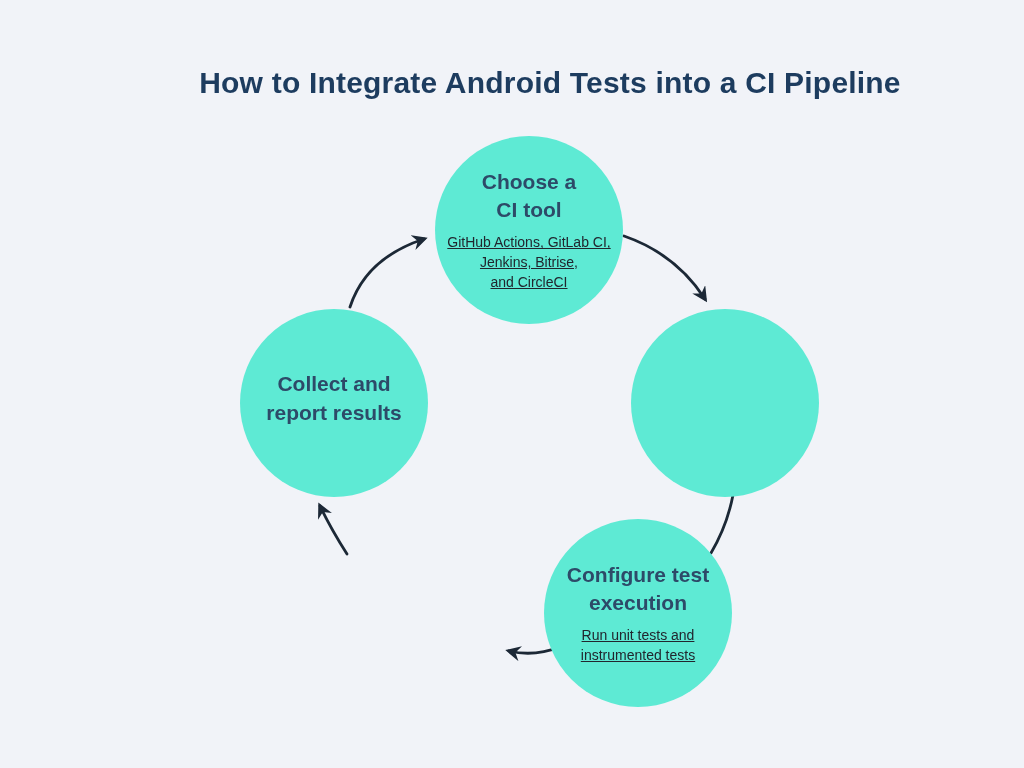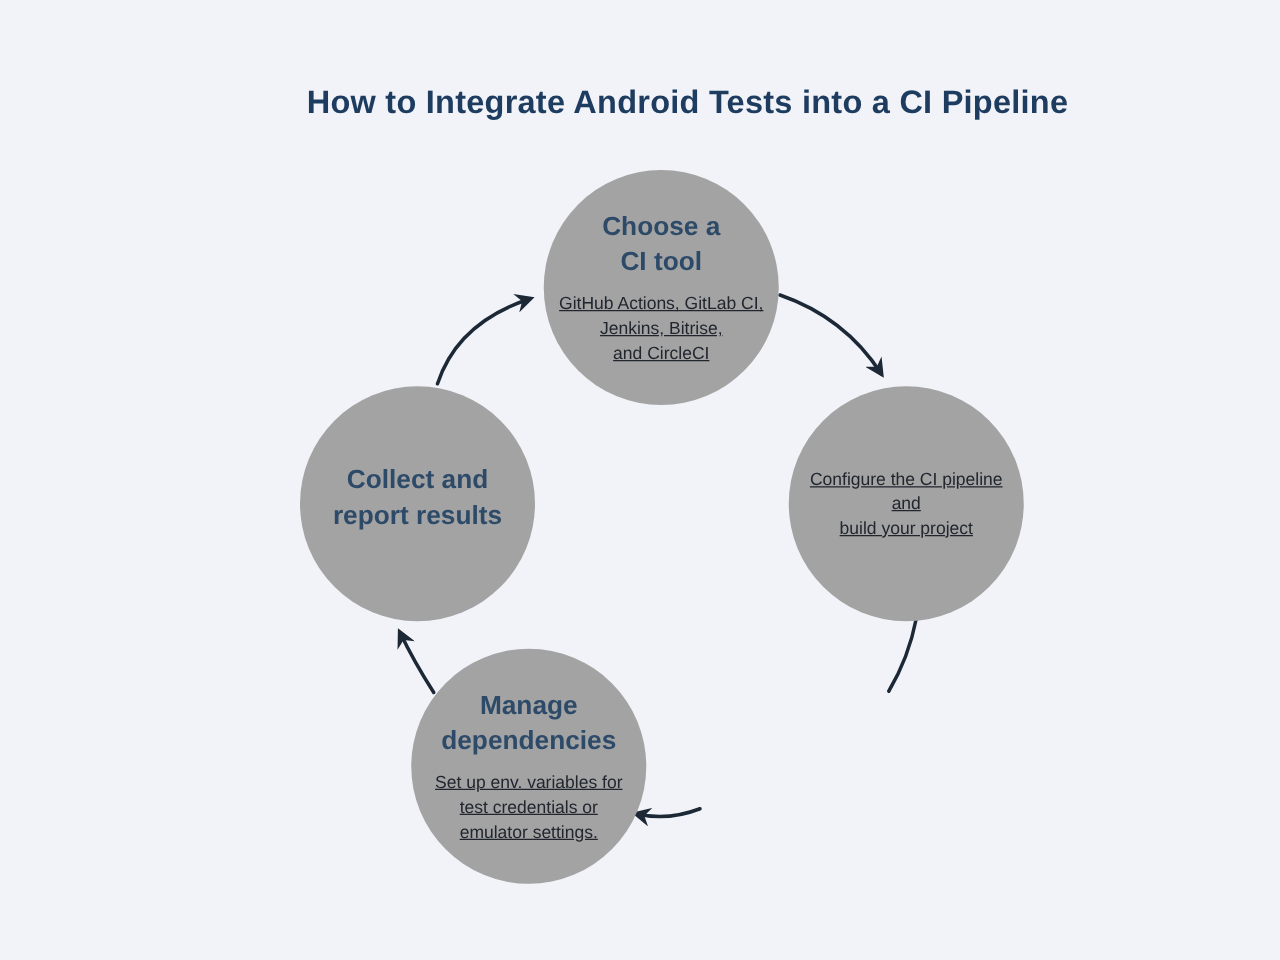--- a/index.html
+++ b/index.html
@@ -19,37 +19,37 @@
     inset: 0;
     width: 1024px;
     height: 768px;
   }
   .page-title {
     position: absolute;
     left: 76px;
     right: 0;
     top: 66px;
     text-align: center;
-    font-size: 26px;
+    font-size: 30px;
     font-weight: 800;
     letter-spacing: 0.2px;
     color: #1d3c5f;
   }
   .arrows-layer {
     position: absolute;
     left: 0;
     top: 0;
     pointer-events: none;
   }
   .circle {
     position: absolute;
     width: 188px;
     height: 188px;
     border-radius: 50%;
-    background: #a3a3a3;
+    background: #5eead4;
     display: flex;
     flex-direction: column;
     align-items: center;
     justify-content: center;
     text-align: center;
     box-sizing: border-box;
     padding: 10px 6px;
   }
   .pos-top          { left: 435px; top: 136px; }
   .pos-right        { left: 631px; top: 309px; }
@@ -95,31 +95,28 @@
 
   <div class="circle pos-top">
     <div class="step-heading">Choose a
 CI tool</div>
     <div class="step-body">GitHub Actions, GitLab CI,
 Jenkins, Bitrise,
 and CircleCI</div>
   </div>
 
   <div class="circle pos-right">
-    <div class="step-body">Configure the CI pipeline and
-build your project</div>
   </div>
 
+  <div class="circle pos-bottom-right">
+    <div class="step-heading">Configure test
+execution</div>
+    <div class="step-body">Run unit tests and
+instrumented tests</div>
+  </div>
 
-  <div class="circle pos-bottom-left">
-    <div class="step-heading">Manage
-dependencies</div>
-    <div class="step-body">Set up env. variables for
-test credentials or
-emulator settings.</div>
-  </div>
 
   <div class="circle pos-left">
     <div class="step-heading">Collect and
 report results</div>
   </div>
 
 </div>
 
 </body></html>

